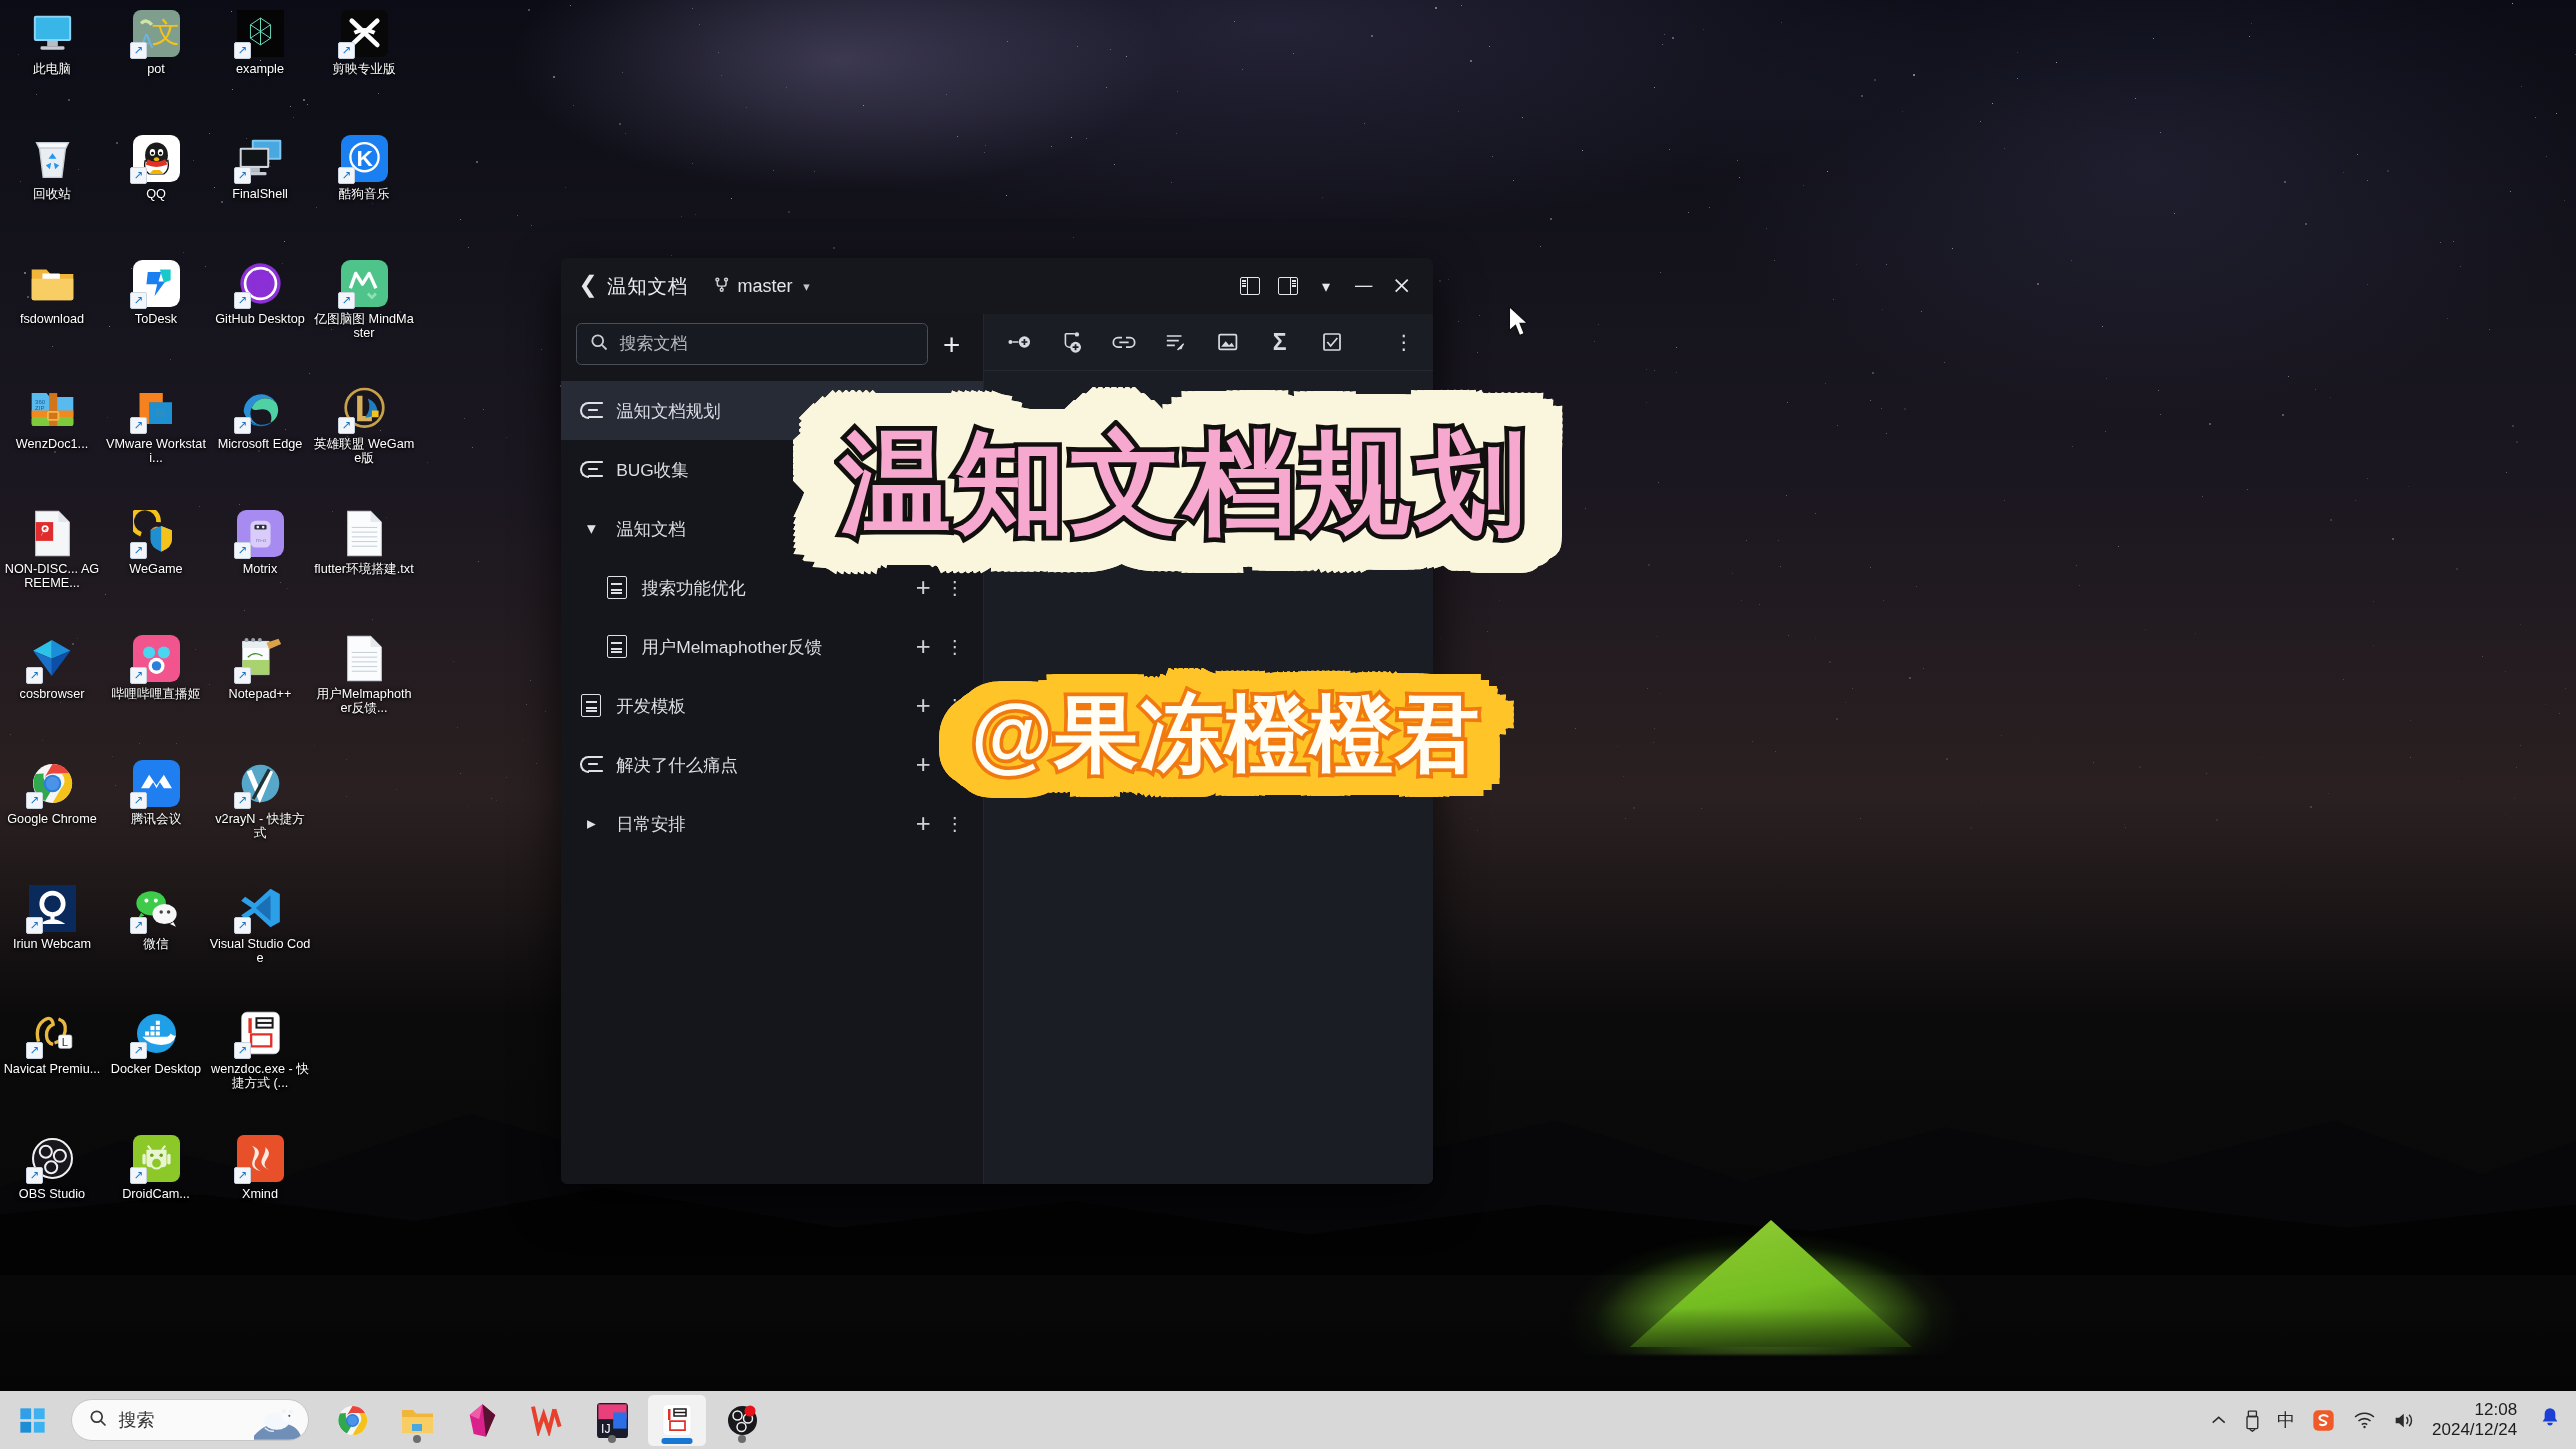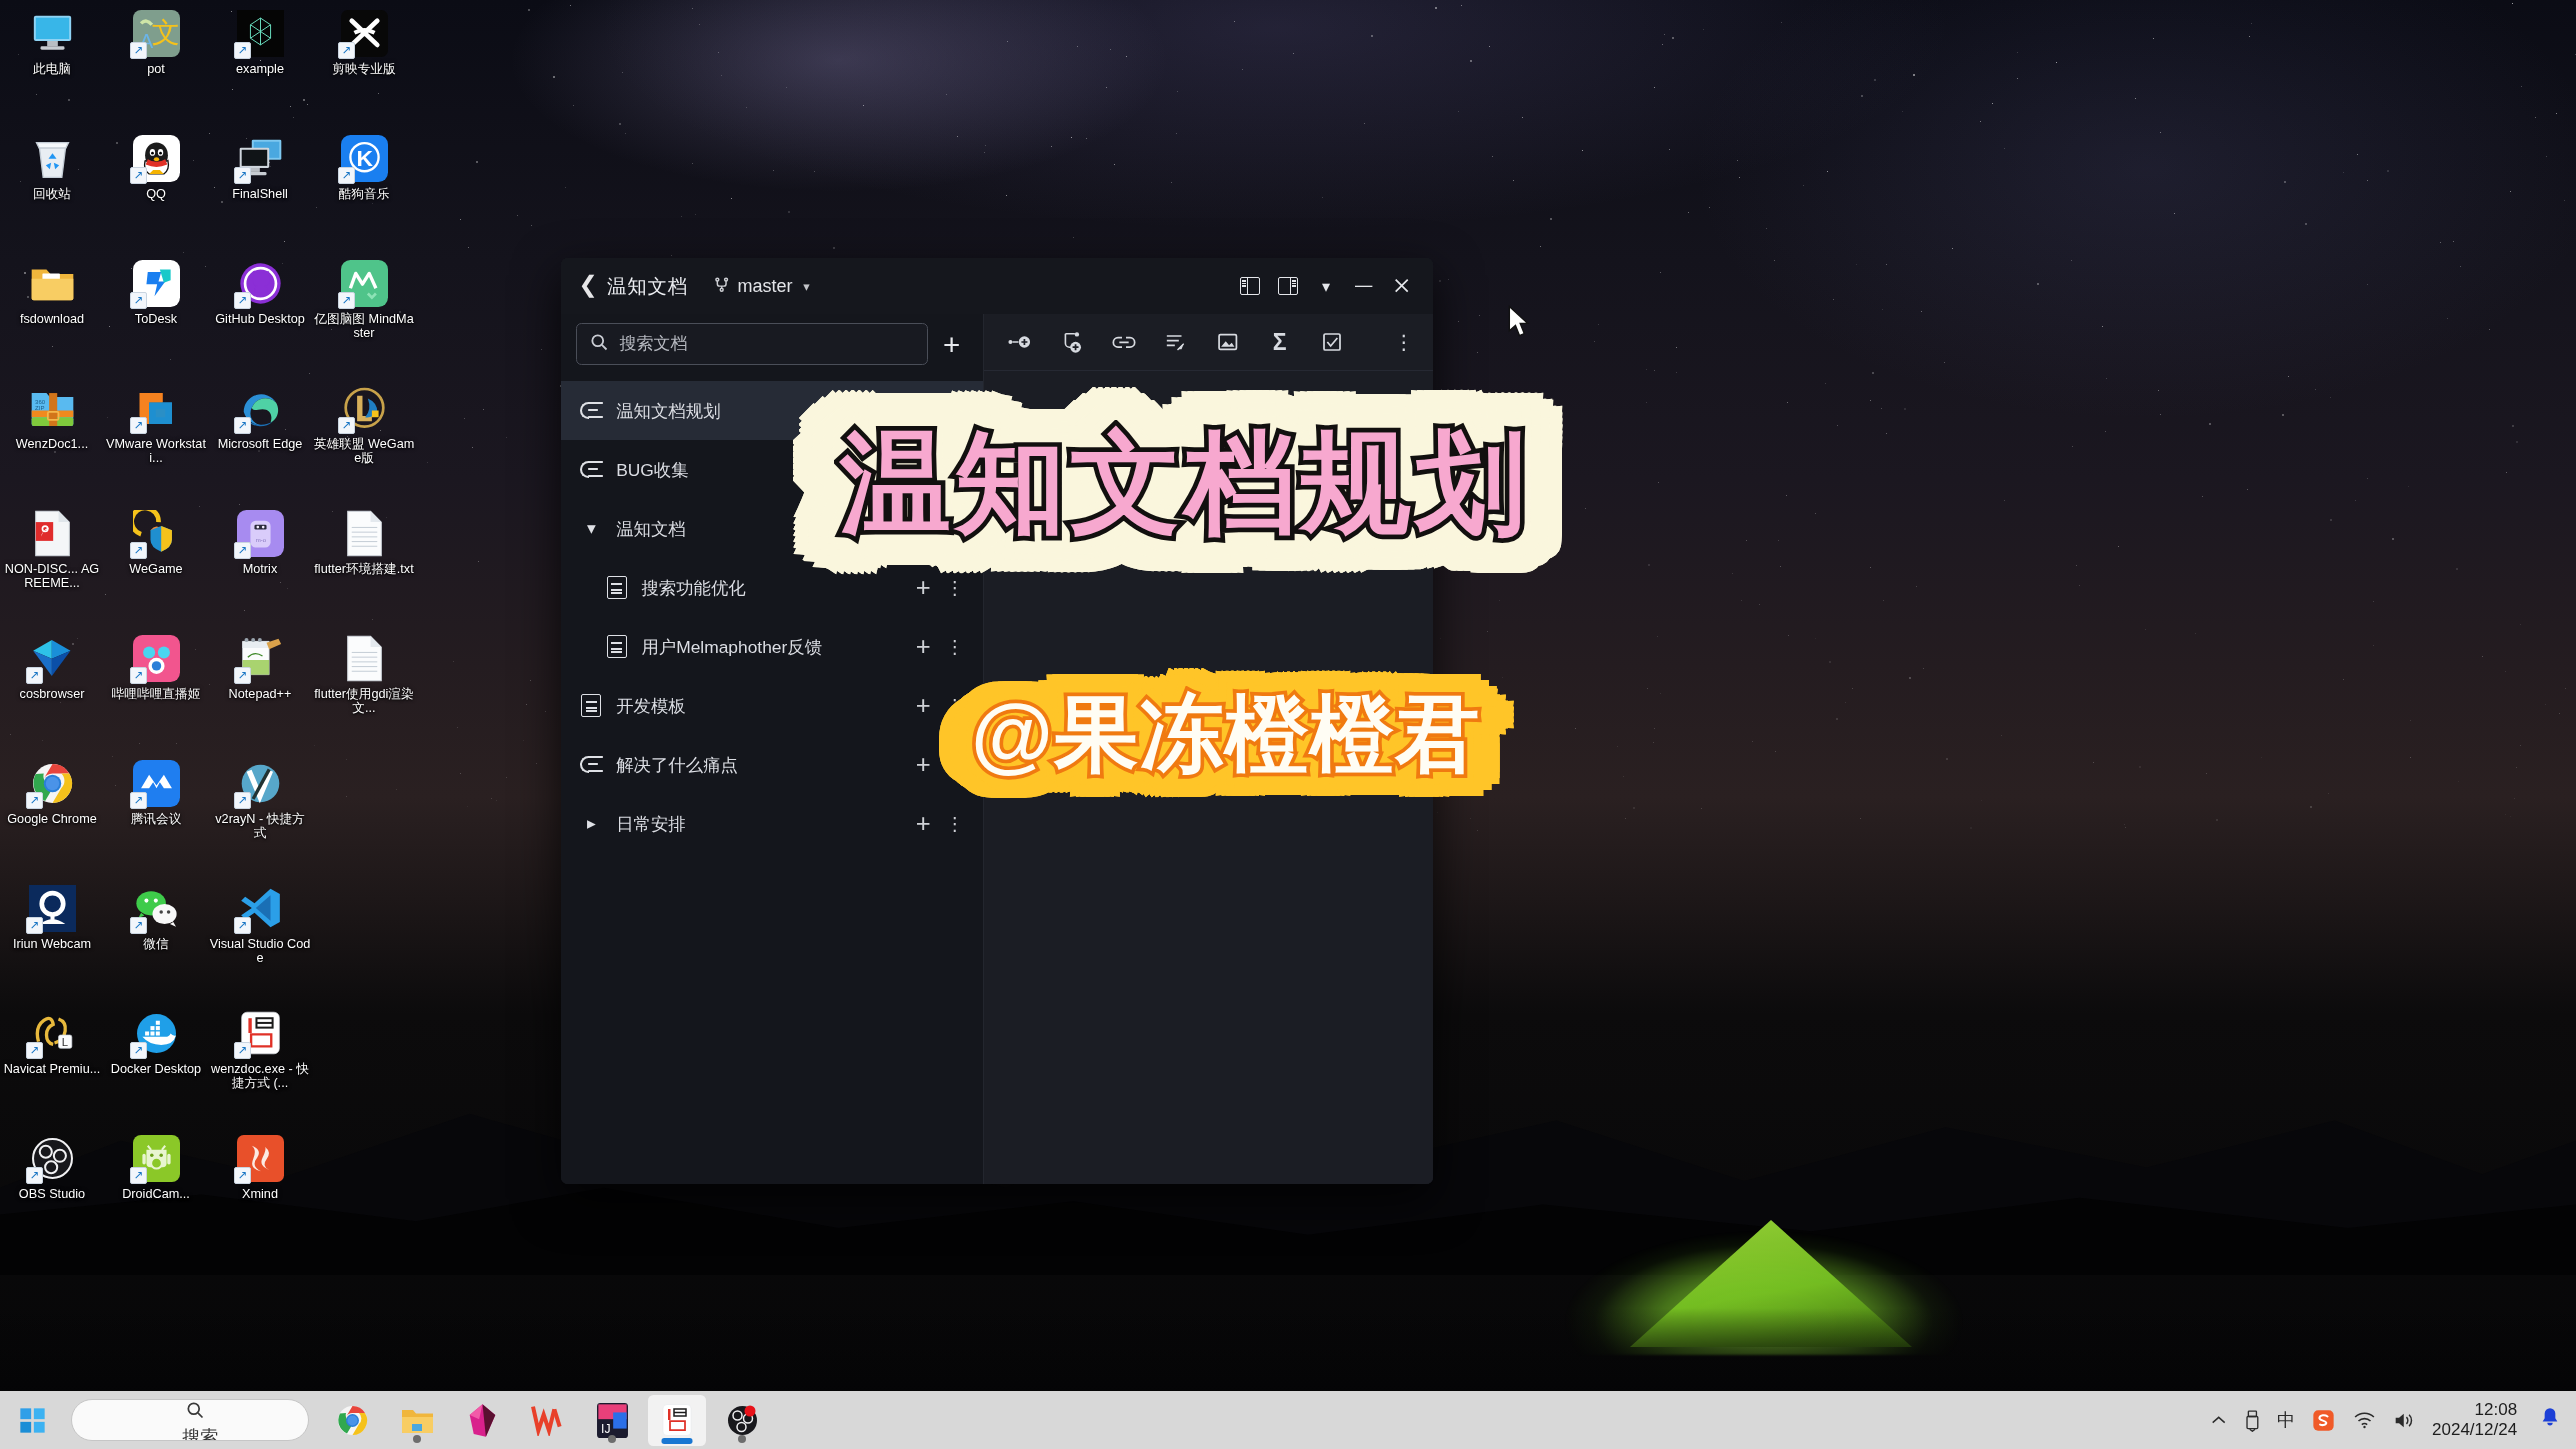--- a/index.html
+++ b/index.html
@@ -223,21 +223,21 @@
   
   #taskbar {
     position:absolute; left:0; right:0; bottom:0; height:58px;
     background:#d8d8d8;
     display:flex; align-items:center; padding:0 10.7px;
   }
   #start-btn { width:44px; height:44px; display:flex; align-items:center; justify-content:center; cursor:pointer; border-radius:3.4px; }
   #tb-search {
     width:238px; height:42px; margin-left:16px; border-radius:21px;
     background:#fafafa; border:0.7px solid #c6c6c6; display:flex; align-items:center;
-    padding:0 5.4px 0 16px; cursor:text; overflow:hidden; position:relative;flex-direction:column;
+    padding:0 5.4px 0 16px; cursor:text; overflow:hidden; position:relative;
   }
   #tb-search .mg { font-size:19px; color:#3a3a3a; }
   #tb-search .txt { font-size:18px; color:#333; margin-left:10.7px; }
   #tb-search .bear { margin-left:auto; width:48px; height:39px; position:relative; }
   #tb-apps { display:flex; align-items:center; gap:7px; margin-left:14.8px; }
   .tbapp {
     width:58px; height:51px; display:flex; align-items:center; justify-content:center;
     position:relative; cursor:pointer; border-radius:5.4px;
   }
   .tbapp.active { background:#f2f2f2; }
@@ -1029,21 +1029,21 @@
           <path d="M38 2 l16 16 h-16 Z" fill="#e4e9ee"></path>
           <g stroke="#c8d0d8" stroke-width="1.6">
             <path d="M10 26 h38"></path>
             <path d="M10 33 h38"></path>
             <path d="M10 40 h38"></path>
             <path d="M10 47 h38"></path>
             <path d="M10 54 h38"></path>
           </g>
         </svg>
       </div>
-      <div class="lbl">flutter使用gdi渲染文...</div>
+      <div class="lbl">用户Melmaphother反馈...</div>
     </div>
     <div class="dicon">
       <div class="glyph">
         <svg width="47" height="47" viewBox="0 0 70 70">
           <circle cx="35" cy="35" r="29" fill="#f5f5f5"></circle>
           <path d="M35 6 a29 29 0 0 1 25 14 H35 a15 15 0 0 0 -13 8 Z" fill="#e8453c"></path>
           <path d="M10 21 a29 29 0 0 0 14 40 l13 -22 a15 15 0 0 1 -15 -19 Z" fill="#31a84e"></path>
           <path d="M60 20 a29 29 0 0 1 -25 44 l13 -22 a15 15 0 0 0 0 -22 Z" fill="#f5c21b"></path>
           <circle cx="35" cy="35" r="13" fill="#2b7fd8"></circle>
           <circle cx="35" cy="35" r="10" fill="#4a93e8"></circle>

